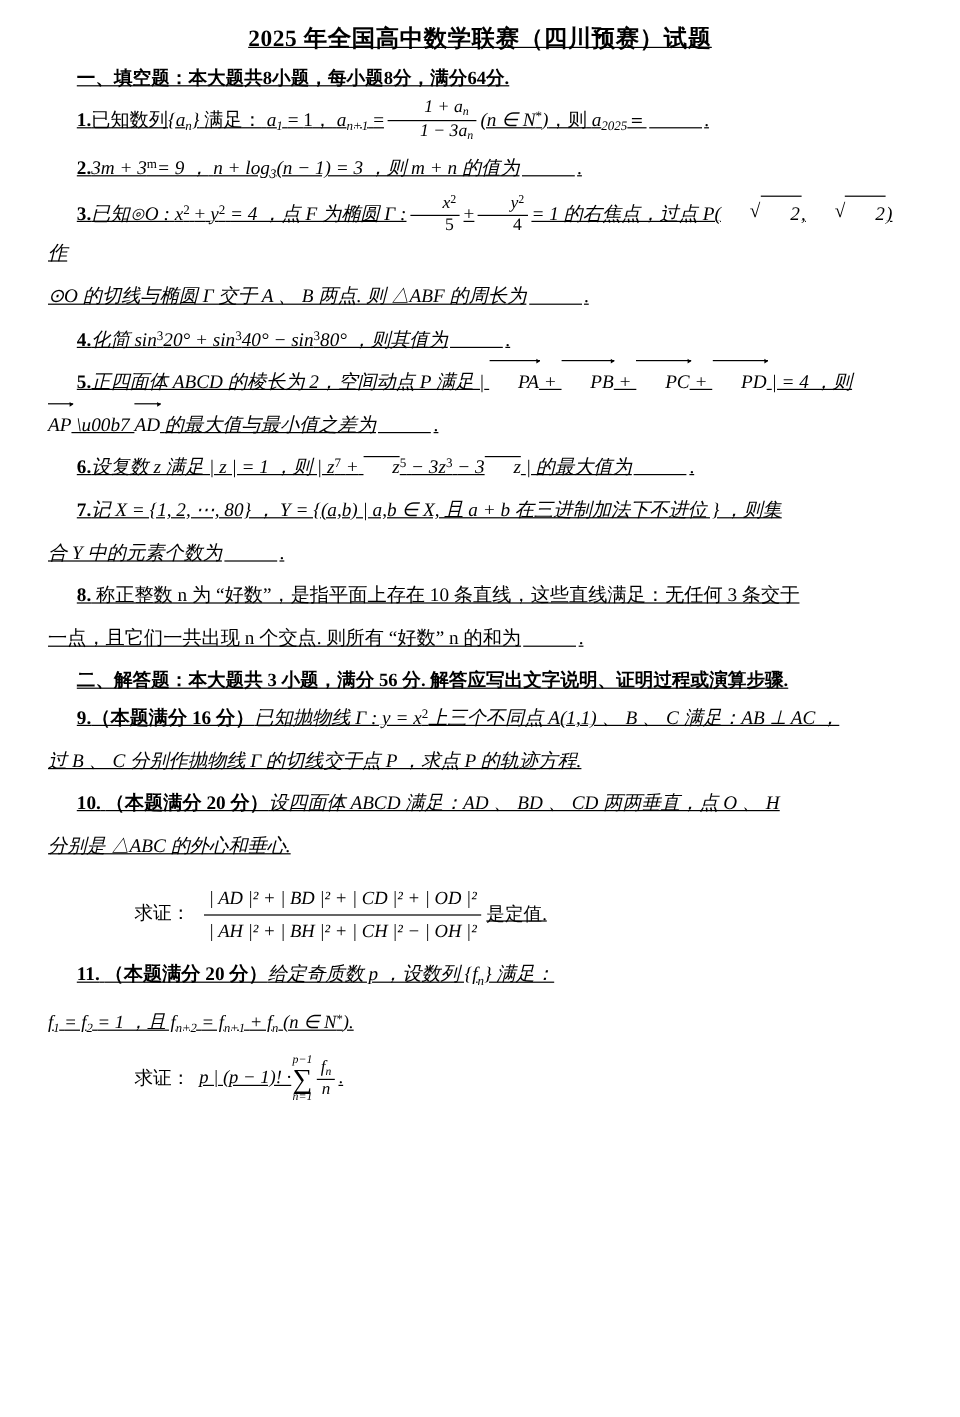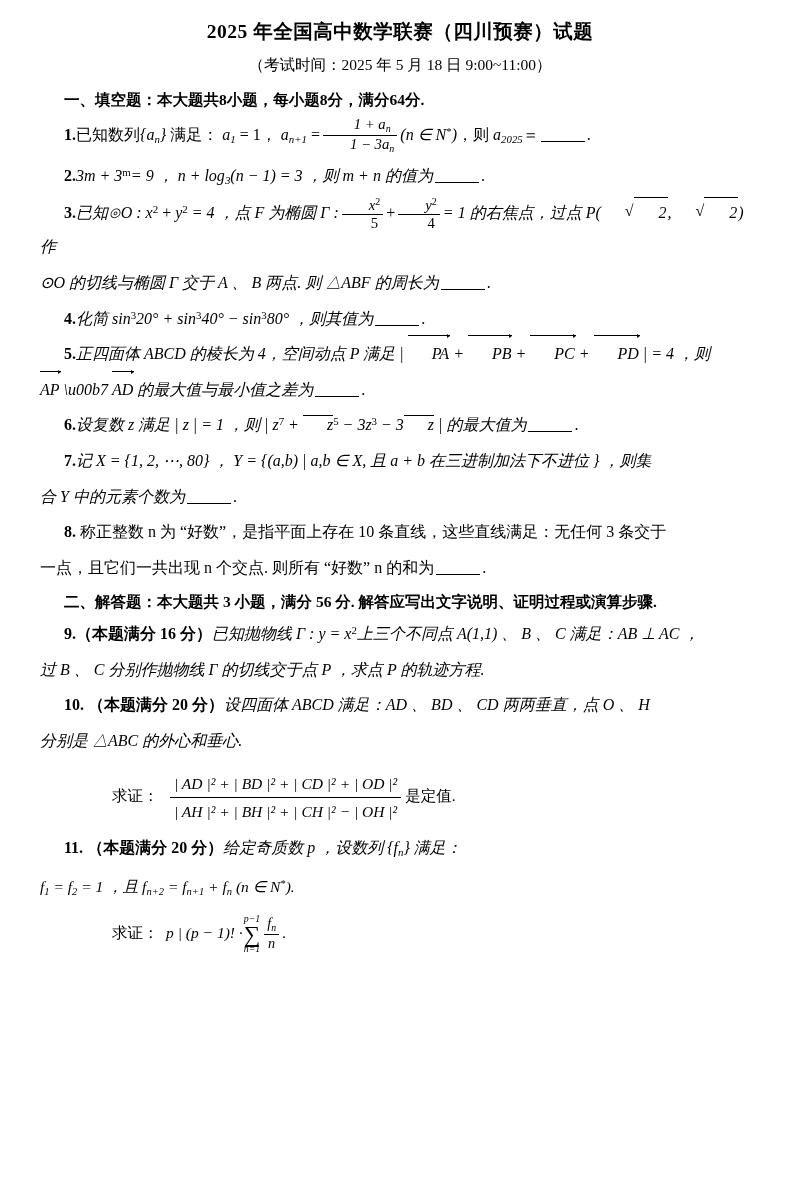--- a/index.html
+++ b/index.html
@@ -14,20 +14,21 @@
     color: #000000;
     position: relative;
     overflow: hidden;
   }
   .page {
     width: 800px;
     height: 891px;
     padding: 0;
     box-sizing: border-box;
     position: relative;
+    text-decoration: underline;
   }
   .inner {
     padding: 14px 40px 0 40px;
   }
   .doc-title {
     text-align: center;
     font-weight: bold;
     font-size: 19.5px;
     letter-spacing: 0.5px;
     margin: 4px 0 2px 0;
@@ -197,21 +198,20 @@
     padding-left: 72px;
   }
 </style>
 </head>
 <body>
 
 <div class="page">
   <div class="inner">
 
     <div class="doc-title">2025 年全国高中数学联赛（四川预赛）试题</div>
-    <div class="doc-subtitle">（考试时间：2025 年 5 月 18 日 9:00~11:00）</div>
 
     <div class="section-head">一、填空题：本大题共8小题，每小题8分，满分64分.</div>
 
     <div class="para indent">
       <span class="qnum">1.</span><span>已知数列</span><span class="m">{<span class="mi">a</span><sub>n</sub>}</span>
       <span>满足：</span>
       <span class="m"><span class="mi">a</span><sub>1</sub> <span class="mr">= </span><span class="mr">1</span></span><span>，</span>
       <span class="m"><span class="mi">a</span><sub>n+1</sub> <span class="mr">=</span></span><span class="frac"><span class="num m"><span>1 + a</span><sub>n</sub></span><span class="den m"><span>1 − 3a</span><sub>n</sub></span></span><span class="m"><span>(n ∈ N</span><sup>*</sup><span>)</span></span><span>，则</span>
       <span class="m"><span class="mi">a</span><sub>2025</sub></span><span>＝</span><span class="blank"></span>.
     </div>
@@ -225,21 +225,21 @@
     </div>
     <div class="para">
       <span class="m">⊙O 的切线与椭圆 Γ 交于 A 、 B 两点. 则 △ABF 的周长为</span><span class="blank"></span>.
     </div>
 
     <div class="para indent">
       <span class="qnum">4.</span><span class="m"><span>化简 sin</span><sup>3</sup><span>20° + sin</span><sup>3</sup><span>40° − sin</span><sup>3</sup><span>80° ，则其值为</span></span><span class="blank"></span>.
     </div>
 
     <div class="para indent">
-      <span class="qnum">5.</span><span class="m"><span>正四面体 ABCD 的棱长为 4，空间动点 P 满足 |</span> <span class="vec">PA</span> + <span class="vec">PB</span> + <span class="vec">PC</span> + <span class="vec">PD</span> <span>| = 4 ，则</span></span>
+      <span class="qnum">5.</span><span class="m"><span>正四面体 ABCD 的棱长为 2，空间动点 P 满足 |</span> <span class="vec">PA</span> + <span class="vec">PB</span> + <span class="vec">PC</span> + <span class="vec">PD</span> <span>| = 4 ，则</span></span>
     </div>
     <div class="para">
       <span class="m"><span class="vec">AP</span> \u00b7 <span class="vec">AD</span> <span>的最大值与最小值之差为</span></span><span class="blank"></span>.
     </div>
 
     <div class="para indent">
       <span class="qnum">6.</span><span class="m"><span>设复数 z 满足 | z | = 1 ，则 | z</span><sup>7</sup> <span>+</span> <span class="ovl mi">z</span><sup>5</sup> <span>− 3z</span><sup>3</sup> <span>− 3</span><span class="ovl mi">z</span> <span>| 的最大值为</span></span><span class="blank"></span>.
     </div>
 
     <div class="para indent">

